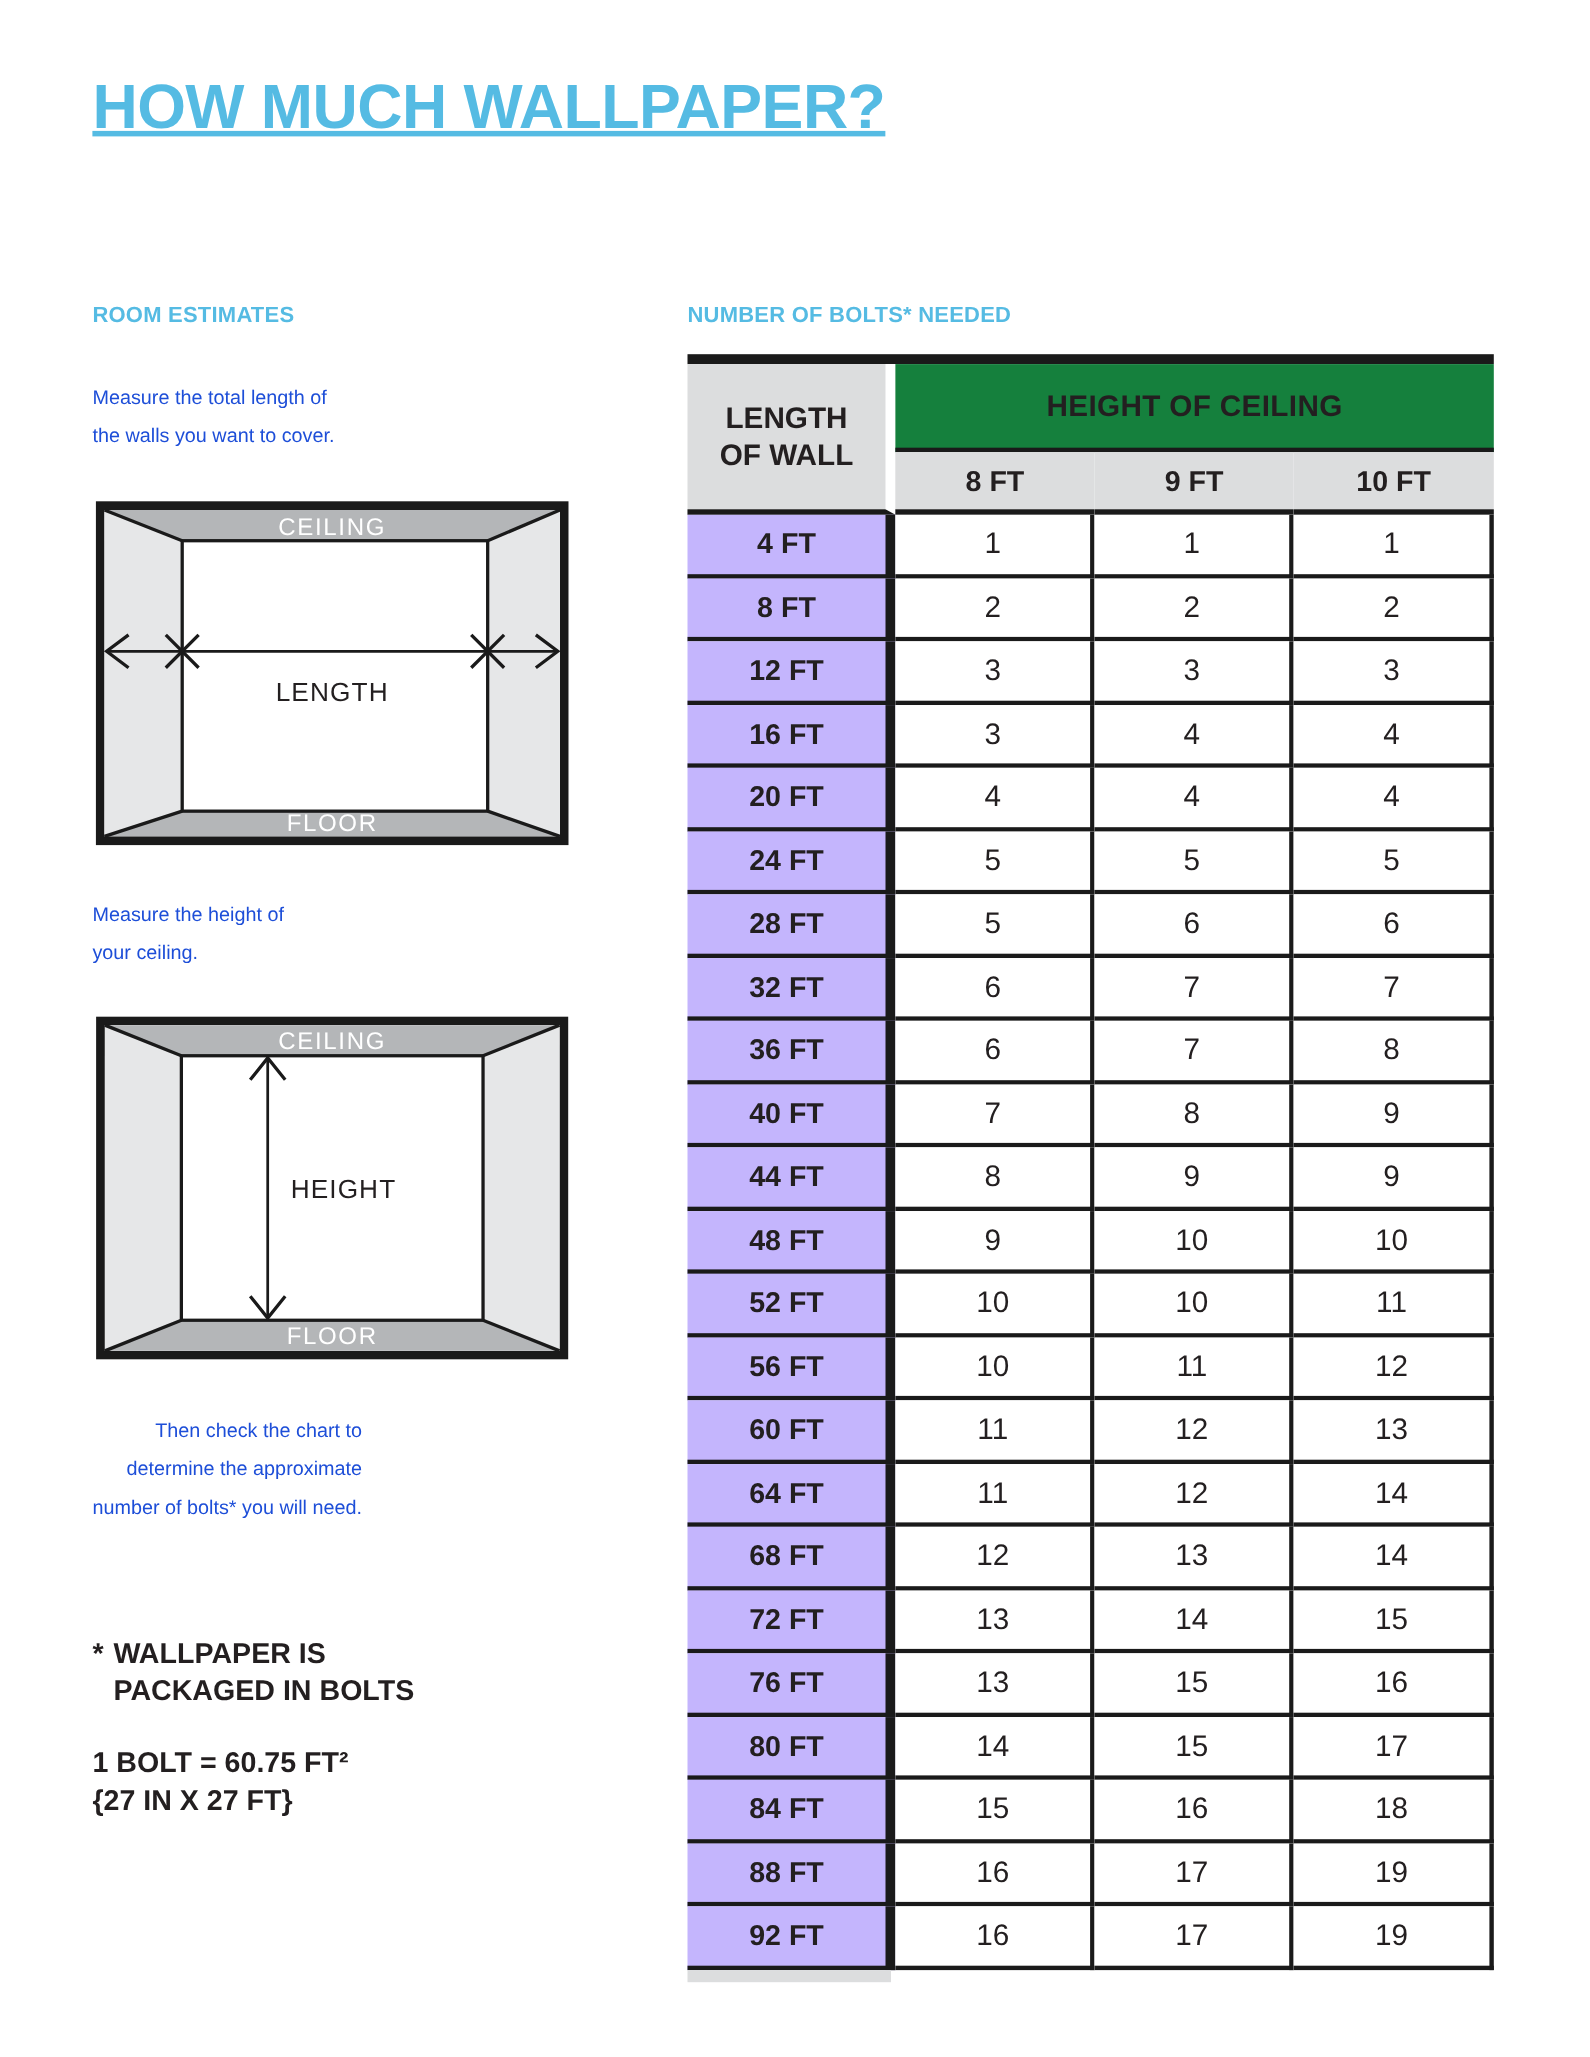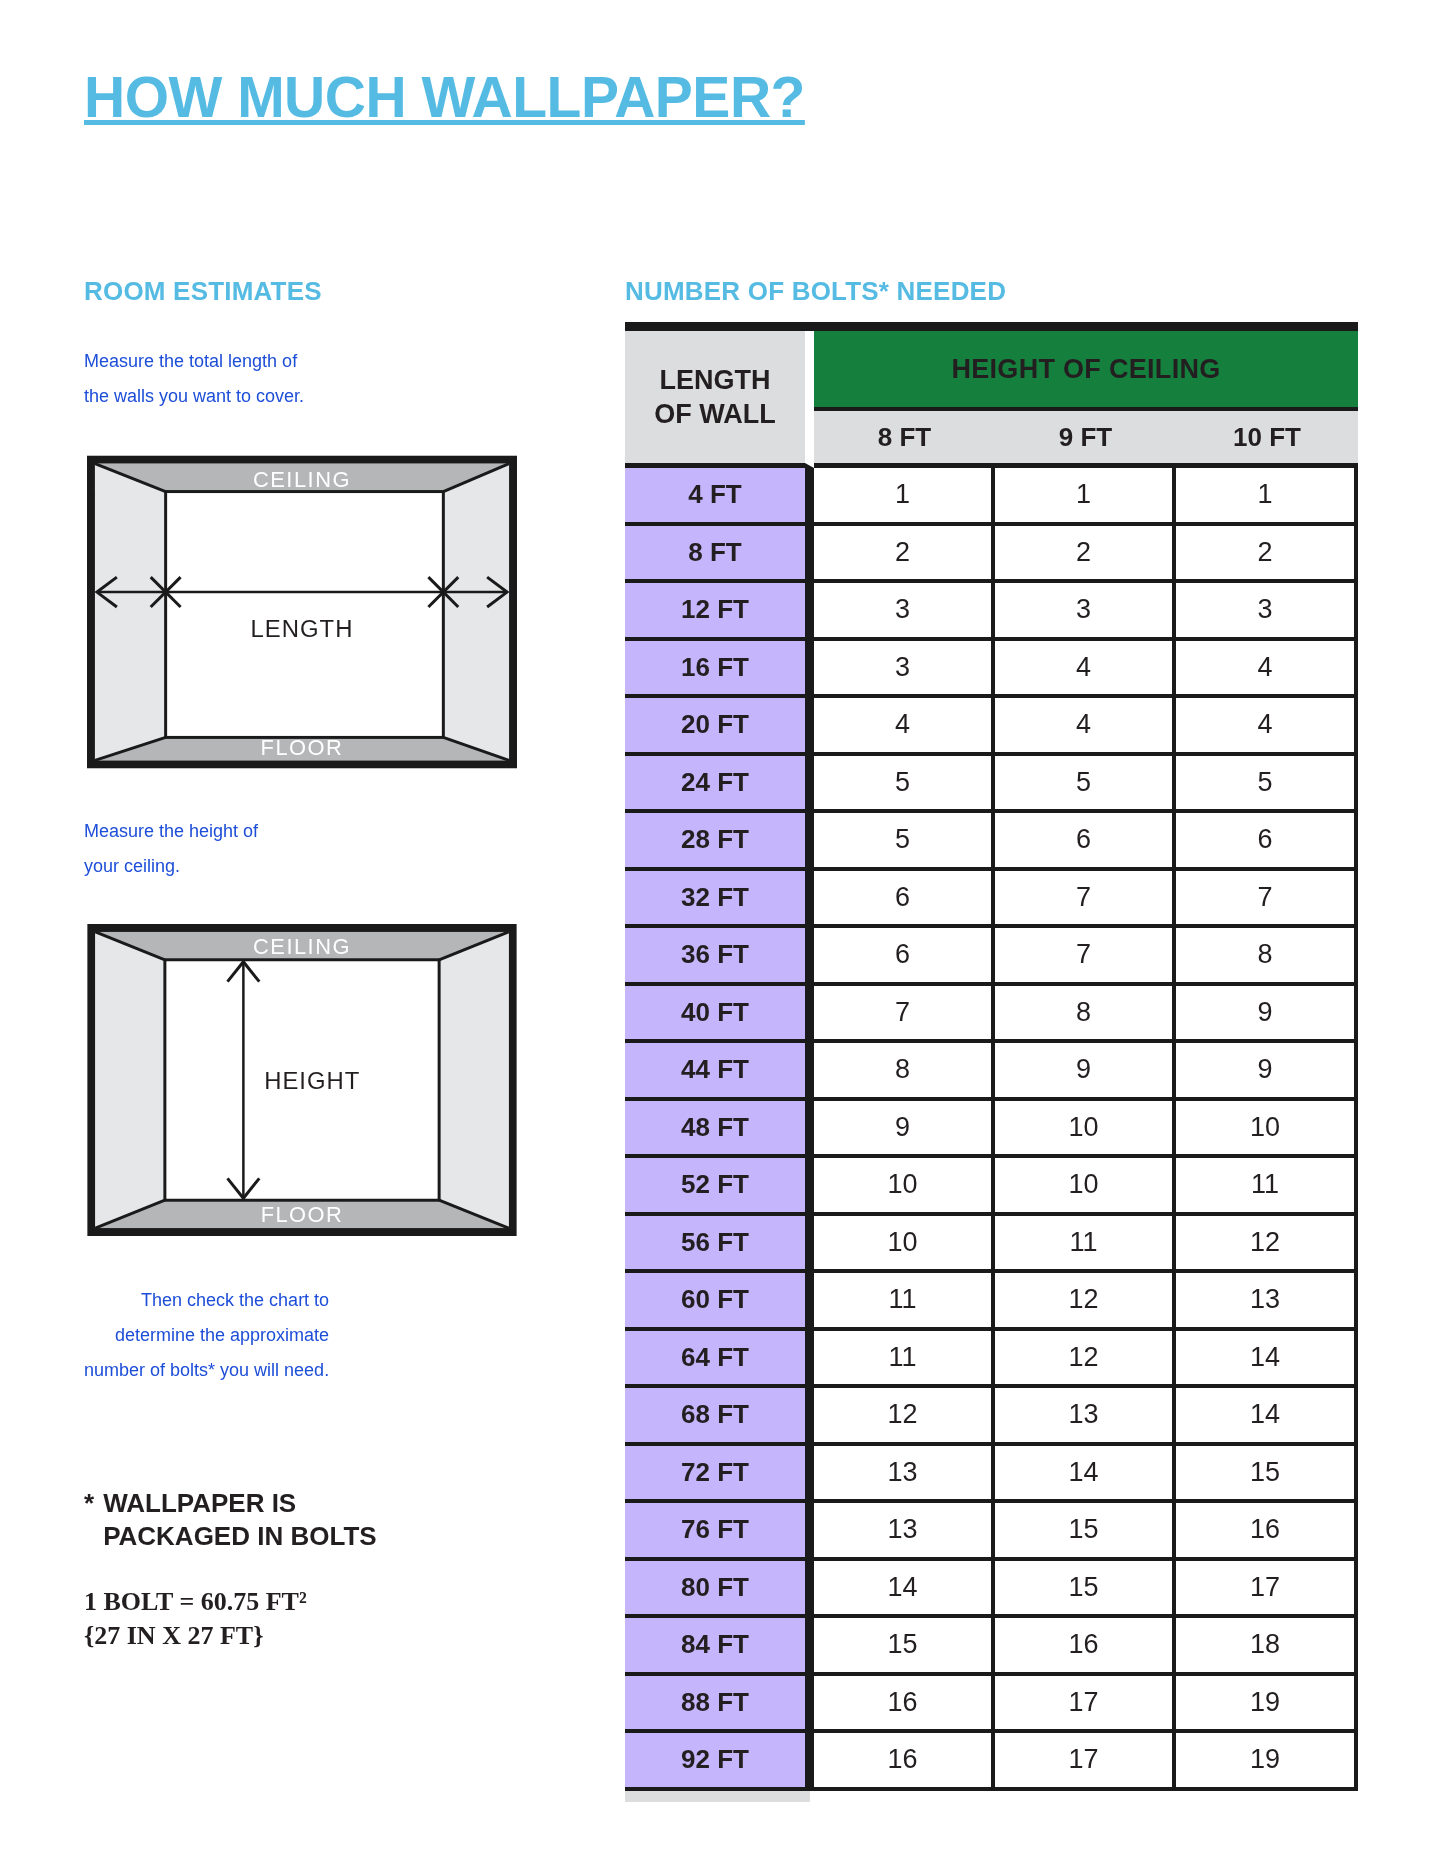--- a/index.html
+++ b/index.html
@@ -9,21 +9,21 @@
   .abs { position: absolute; }
 
   .page-title {
     left: 84px; top: 64px;
     font-size: 57px; font-weight: bold; letter-spacing: -0.5px;
     color: #55bbe3;
     text-decoration: underline;
   }
 
   .section-heading {
-    font-size: 26px; font-weight: bold; color: #55bbe3; letter-spacing: 0.2px;
+    font-size: 20px; font-weight: bold; color: #55bbe3; letter-spacing: 0.2px;
   }
   .heading-left { left: 84px; top: 276px; }
   .heading-table { left: 625px; top: 276px; width: 733px; text-align: left; }
 
   .step-text {
     left: 84px; font-size: 18px; line-height: 35px; color: #1d4ed8;
     white-space: pre-line;
   }
   .step1 { top: 344px; }
   .step2 { top: 814px; }
@@ -33,21 +33,21 @@
   .diagram1 { top: 455px; }
   .diagram2 { top: 924px; }
 
   .footnote {
     left: 84px; top: 1487px; display: flex; gap: 9px;
     font-size: 26px; font-weight: bold; line-height: 33px;
   }
   .footnote-lines { white-space: pre-line; }
   .bolt-info {
     left: 84px; top: 1585px;
-    font-size: 26px; font-weight: bold; line-height: 34px; white-space: pre-line; font-family: Liberation Serif, serif;
+    font-size: 26px; font-weight: bold; line-height: 34px; white-space: pre-line;
   }
 
   .table-wrap { left: 625px; top: 322px; width: 733px; }
   table.bolts-table {
     border-collapse: separate; border-spacing: 0; table-layout: fixed;
     width: 733px; border-top: 9px solid #1a1a1a;
   }
   table.bolts-table th, table.bolts-table td { vertical-align: middle; text-align: center; }
 
   th.row-header-cell {

